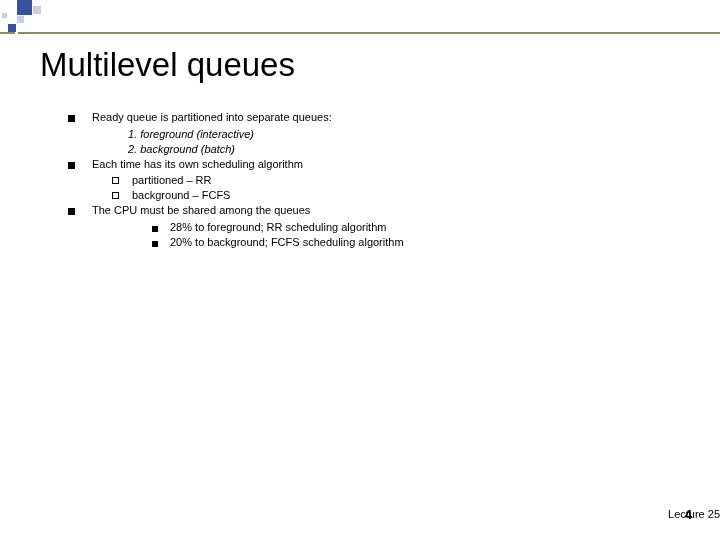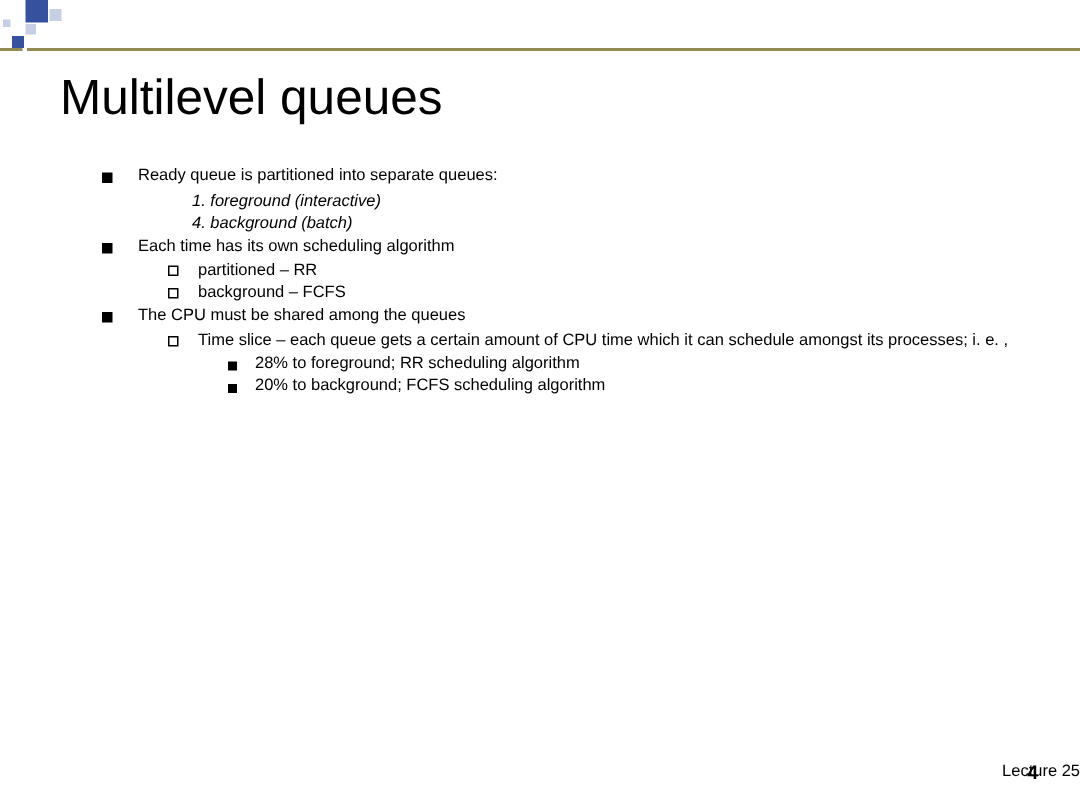--- a/index.html
+++ b/index.html
@@ -129,43 +129,39 @@
 
 <div class="title">Multilevel queues</div>
 
 <div class="content">
 
   <div class="lvl1">
     <span class="bullet-sq"></span>
     <div class="txt">Ready queue is partitioned into separate queues:</div>
   </div>
   <div class="sub-numbered">1. foreground (interactive)</div>
-  <div class="sub-numbered">4. background (batch)</div>
+  <div class="sub-numbered">2. background (batch)</div>
 
   <div class="lvl1">
     <span class="bullet-sq"></span>
     <div class="txt">Each time has its own scheduling algorithm</div>
   </div>
   <div class="lvl2">
     <span class="bullet-open"></span>
     <div class="txt">partitioned – RR</div>
   </div>
   <div class="lvl2">
     <span class="bullet-open"></span>
     <div class="txt">background – FCFS</div>
   </div>
 
   <div class="lvl1">
     <span class="bullet-sq"></span>
     <div class="txt">The CPU must be shared among the queues</div>
   </div>
-  <div class="lvl2">
-    <span class="bullet-open"></span>
-    <div class="txt">Time slice – each queue gets a certain amount of CPU time which it can schedule amongst its processes; i. e. ,</div>
-  </div>
   <div class="lvl3">
     <span class="bullet-sq-sm"></span>
     <div class="txt">28% to foreground;  RR scheduling algorithm</div>
   </div>
   <div class="lvl3">
     <span class="bullet-sq-sm"></span>
     <div class="txt">20% to background;  FCFS scheduling algorithm</div>
   </div>
 
 </div>

